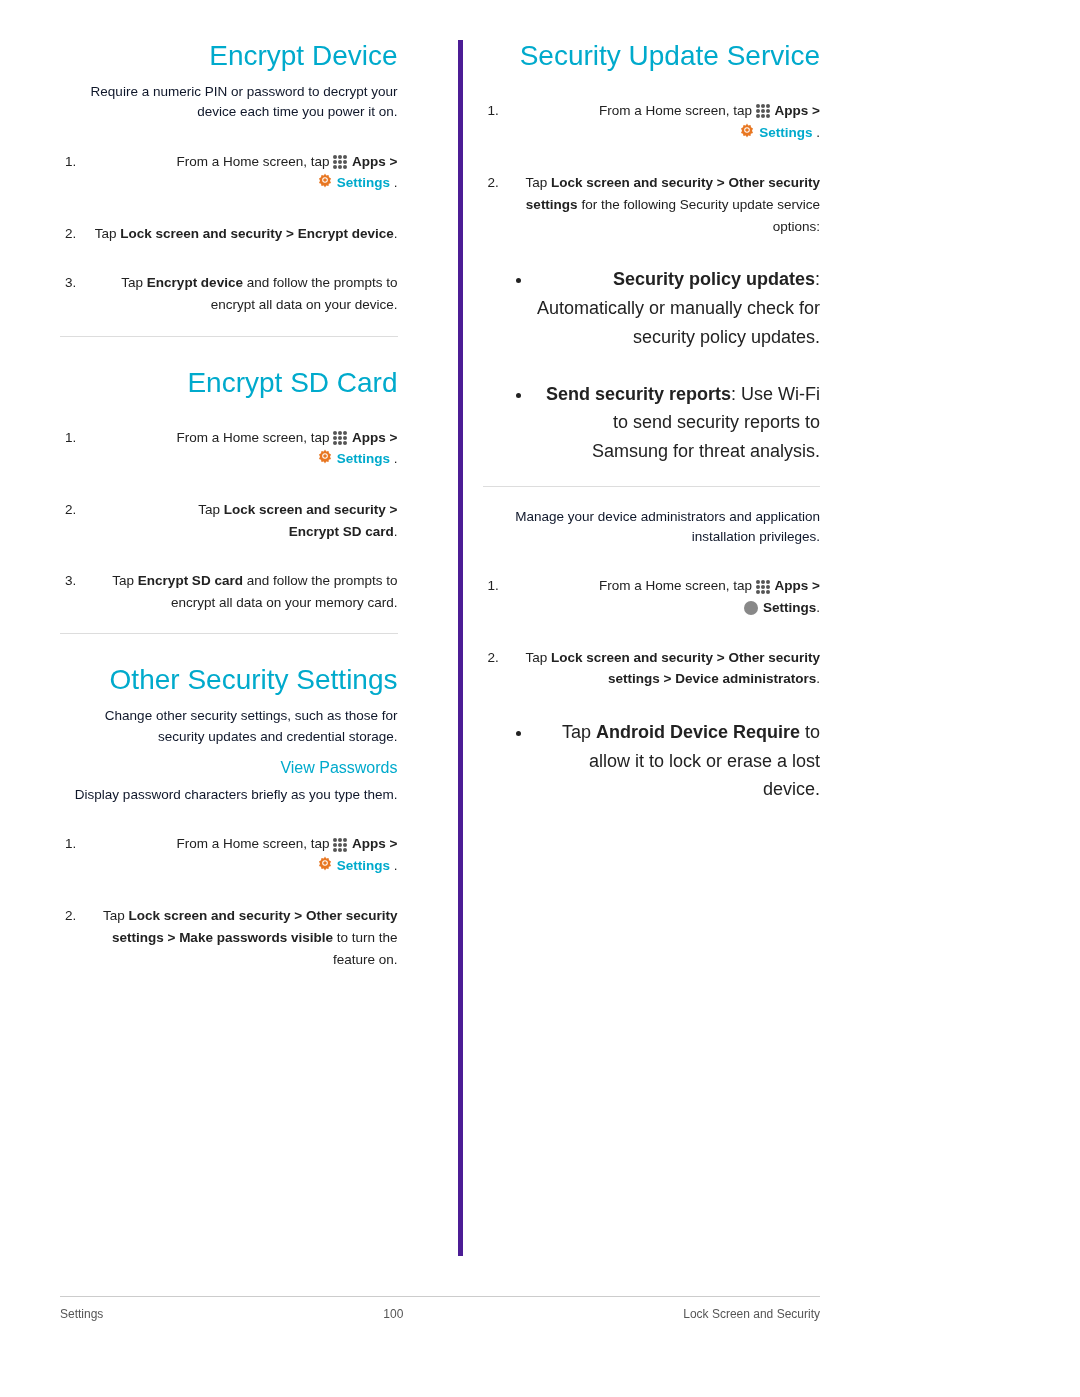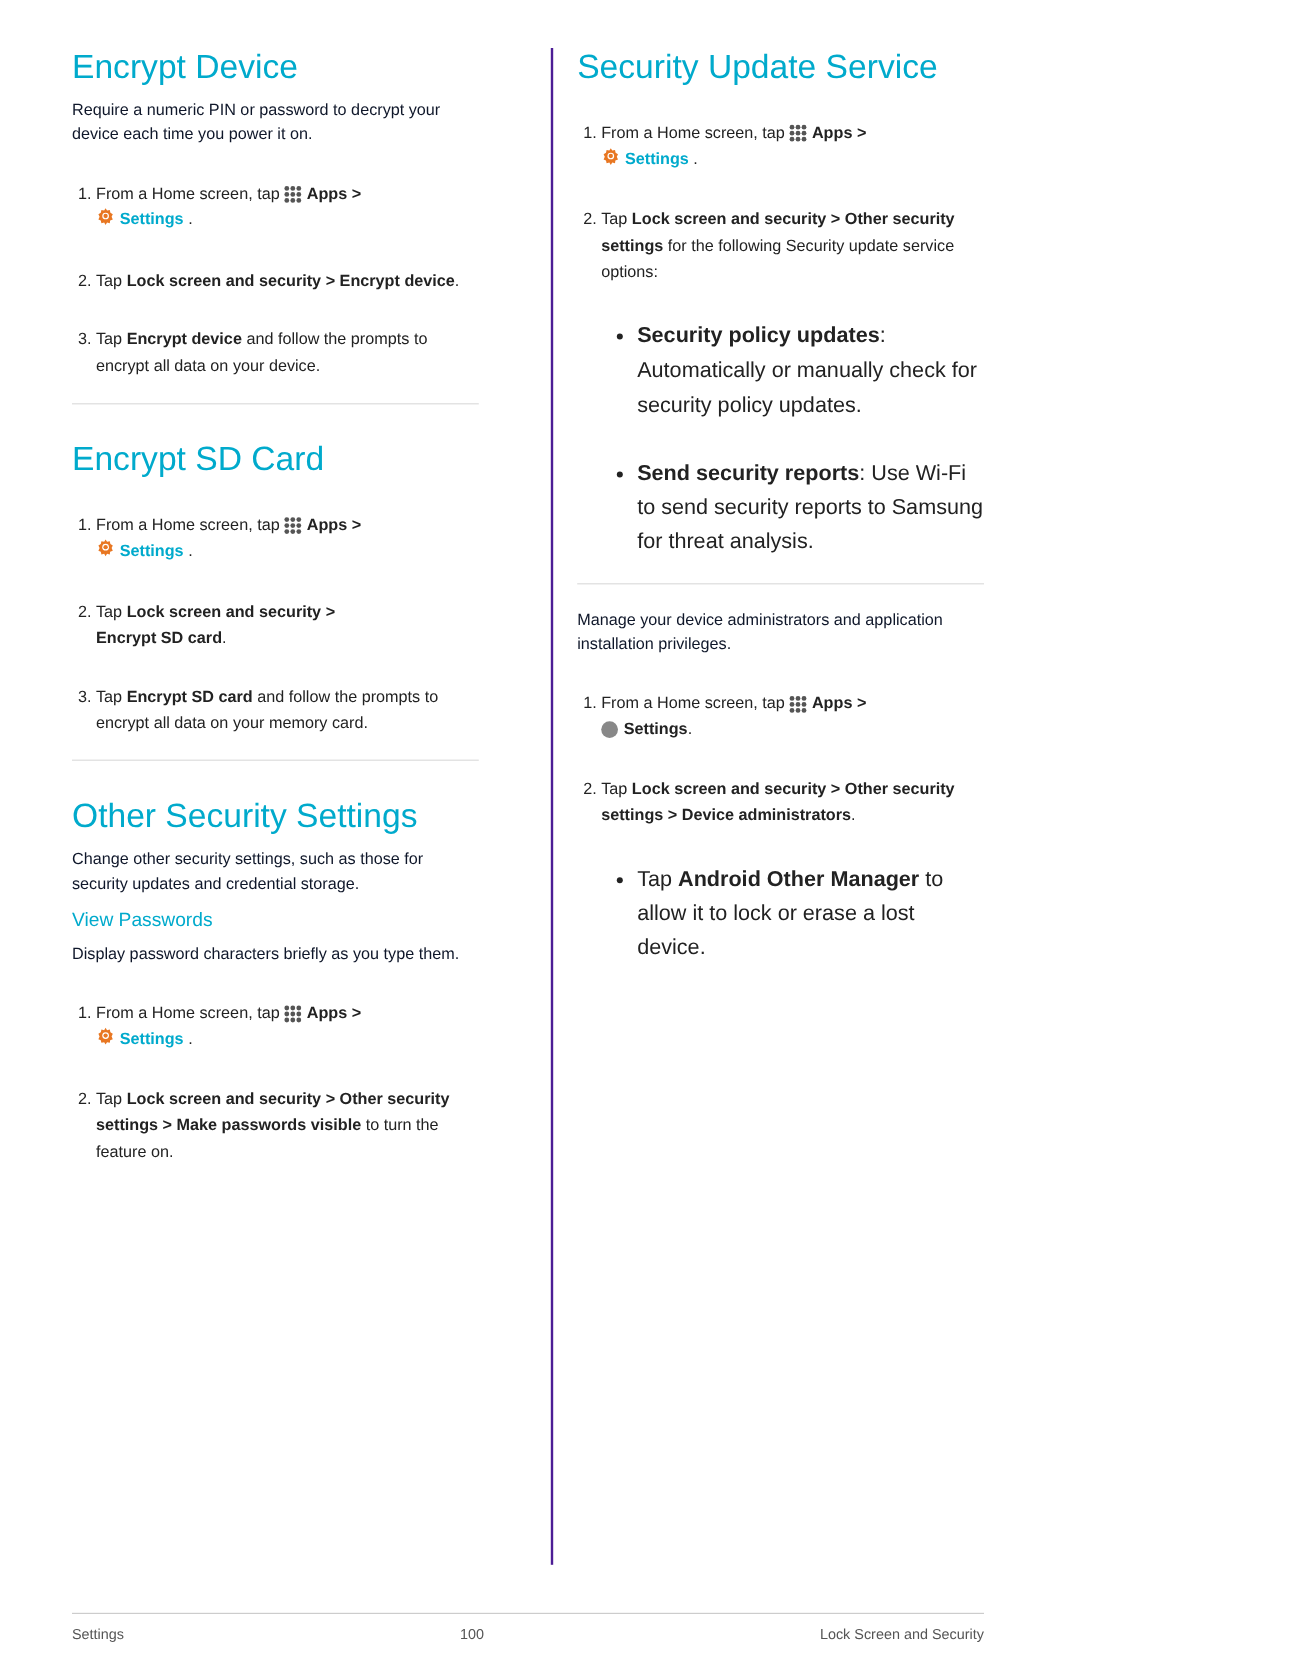--- a/index.html
+++ b/index.html
@@ -8,37 +8,38 @@
       font-family: 'Arial', sans-serif;
       font-size: 14px;
       color: #222;
       width: 1080px;
       min-height: 1397px;
       position: relative;
     }
     .page {
       width: 880px;
       min-height: 1397px;
-      padding: 40px 60px 28px 60px;
+      padding: 40px 60px 76px 60px;
       display: flex;
       flex-direction: column;
+      text-align: right;
     }
     .content-area {
       display: flex;
       gap: 40px;
       flex: 1;
     }
     .left-col {
       flex: 1;
       padding-right: 20px;
     }
     .right-col {
       flex: 1;
       padding-left: 20px;
-      border-left: 2px solid #4c1d95;
+      border-left: 5px solid #4c1d95;
     }
     h1.section-title {
       font-size: 28px;
       font-weight: normal;
       color: #00aacc;
       margin-bottom: 10px;
       margin-top: 30px;
     }
     h1.section-title:first-child {
       margin-top: 0;
@@ -284,21 +285,21 @@
             <span></span>
               <span></span>
               <span></span>
           </span>
           <b>Apps &gt;</b><br>
           <span class="settings-icon-plain"></span>
           <b>Settings</b>.
         </li>
         <li>Tap <b>Lock screen and security &gt; Other security settings &gt; Device administrators</b>.
           <ul class="bullets">
-            <li>Tap <b>Android Other Manager</b> to allow it to lock or erase a lost device.</li>
+            <li>Tap <b>Android Device Require</b> to allow it to lock or erase a lost device.</li>
           </ul>
         </li>
       </ol>
 
     </div>
   </div>
 
   <div class="footer">
     <span>Settings</span>
     <span>100</span>

